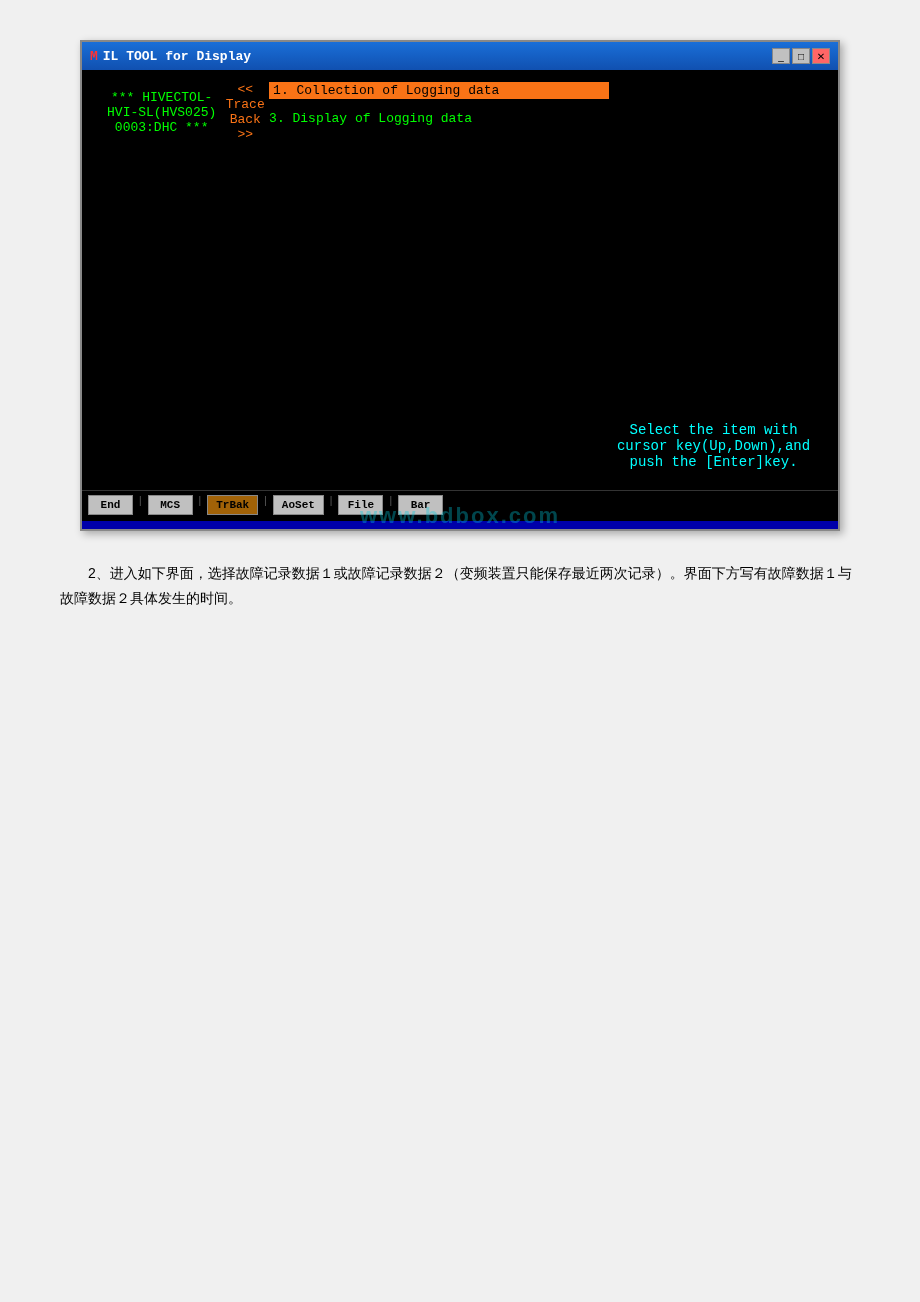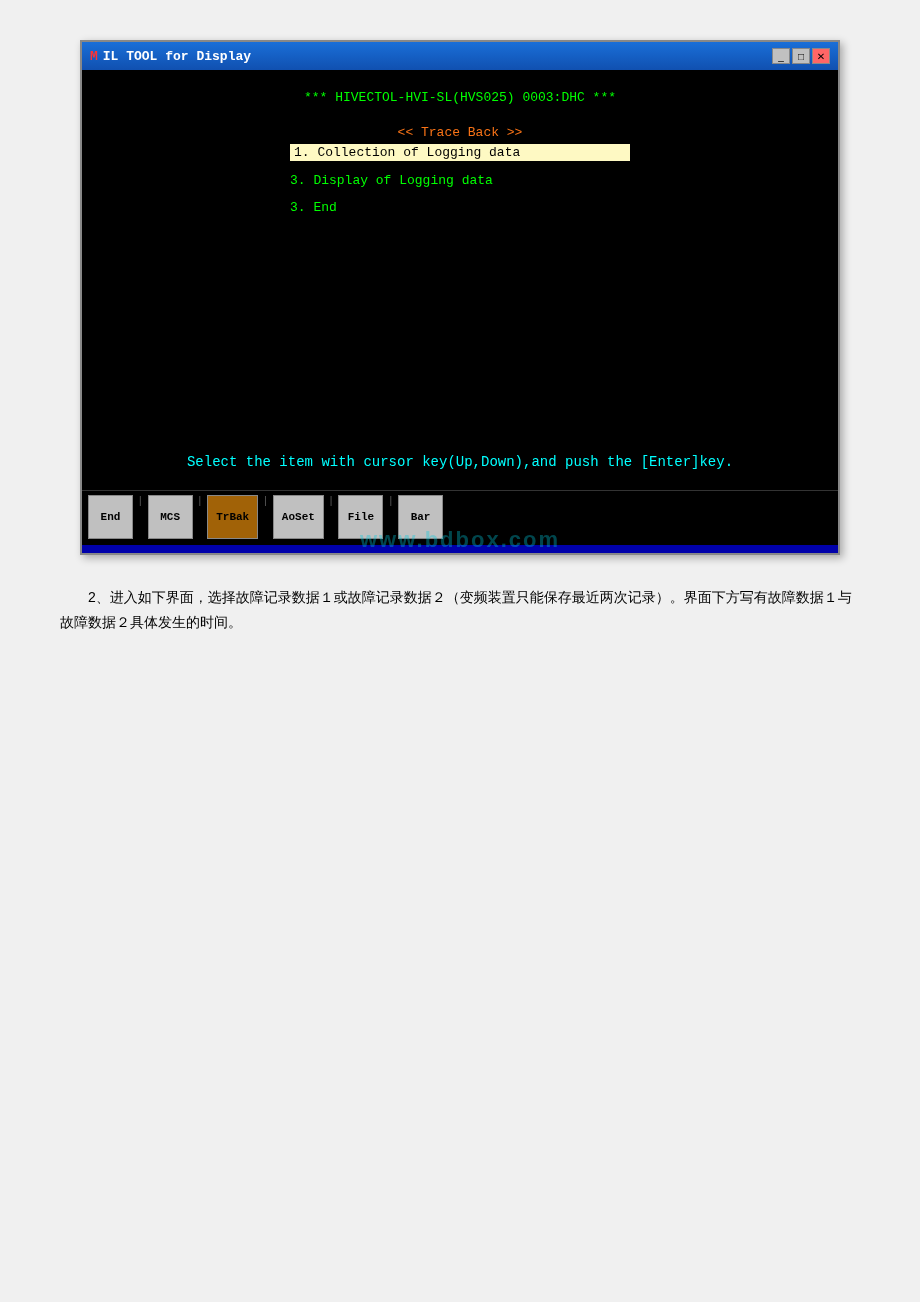--- a/index.html
+++ b/index.html
@@ -61,21 +61,21 @@
       font-size: 10px;
       cursor: pointer;
     }
 
     
     .terminal {
       background: #000000;
       padding: 12px 20px;
       min-height: 420px;
       display: flex;
-      flex-direction: column;
+      flex-direction: row;
     }
 
     .terminal-header {
       color: #00ff00;
       font-family: 'Courier New', monospace;
       font-size: 13px;
       text-align: center;
       margin-bottom: 20px;
       margin-top: 8px;
     }
@@ -97,21 +97,21 @@
     }
 
     .menu-item {
       font-family: 'Courier New', monospace;
       font-size: 13px;
       color: #00ff00;
       width: 340px;
     }
 
     .menu-item.selected {
-      background: #fef9c3;
+      background: #f97316;
       color: #000000;
       padding: 1px 4px;
     }
 
     .status-bar-area {
       margin-top: auto;
       padding-top: 20px;
     }
 
     .status-text {
@@ -135,21 +135,21 @@
       display: flex;
       align-items: center;
     }
 
     .func-btn {
       background: #c0c0c0;
       color: #000000;
       font-family: 'Courier New', monospace;
       font-size: 11px;
       font-weight: bold;
-      padding: 15px 8px;
+      padding: 3px 8px;
       border: 1px solid #888;
       min-width: 45px;
       text-align: center;
     }
 
     .func-btn.cyan {
       background: #a16207;
       color: #000000;
     }
 
@@ -219,23 +219,20 @@
 
       <div class="terminal-title">&lt;&lt; Trace Back &gt;&gt;</div>
 
       <div class="menu-items">
         <div class="menu-item selected">
           <span>1. Collection of Logging data</span>
         </div>
         <div class="menu-item">
           <span>3. Display of Logging data</span>
         </div>
-        <div class="menu-item">
-          <span>3. End</span>
-        </div>
       </div>
 
       <div class="status-bar-area">
         <div class="status-text">Select the item with cursor key(Up,Down),and push the [Enter]key.</div>
       </div>
 
     </div>
 
     <div class="watermark-text">www.bdbox.com</div>
 

